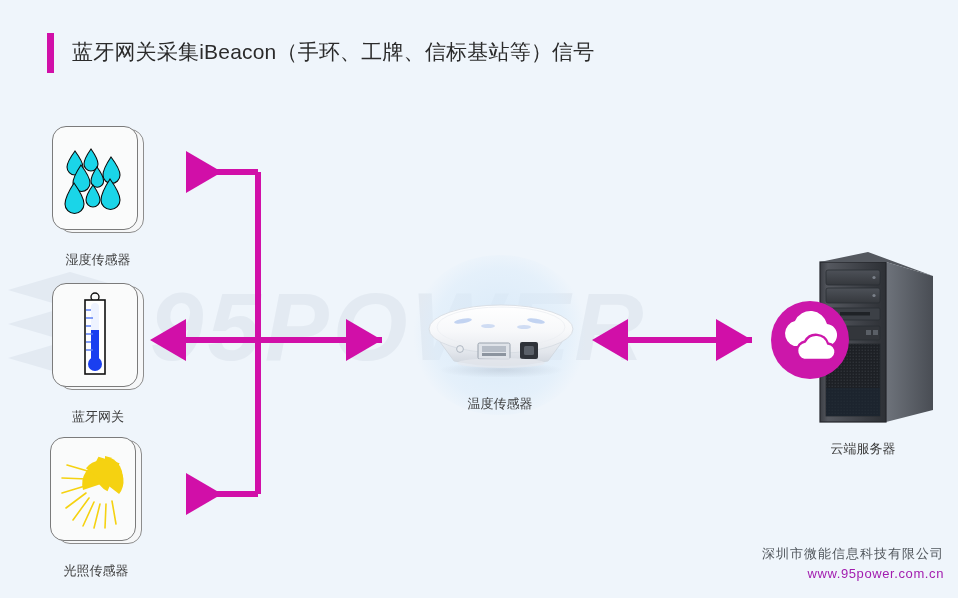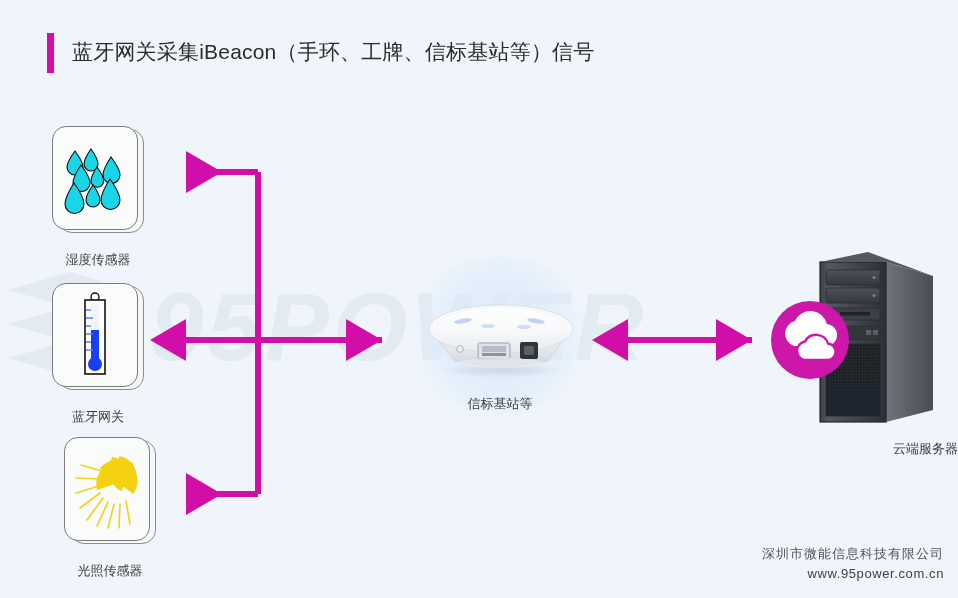--- a/index.html
+++ b/index.html
@@ -149,21 +149,21 @@
     left: 0;
     top: 0;
     width: 190px;
     height: 180px;
   }
   .server-label {
     position: absolute;
     left: 0;
     top: 190px;
     width: 190px;
-    text-align: right;
+    text-align: center;
     font-size: 13px;
     color: #3c3c3c;
   }
 
   
   .arrows {
     position: absolute;
     left: 0;
     top: 0;
     width: 958px;
@@ -182,21 +182,21 @@
   }
   .company {
     font-size: 13px;
     color: #50565c;
     letter-spacing: 1px;
     line-height: 20px;
     margin-left: 39px;
   }
   .website {
     font-size: 13px;
-    color: #404040;
+    color: #a21caf;
     letter-spacing: 0.6px;
     line-height: 20px;
   }
 </style>
 </head>
 <body>
 
 <div id="stage">
 
   <svg class="watermark" viewBox="0 0 958 120">
@@ -282,21 +282,21 @@
             <line x1="33" y1="50" x2="40" y2="50"></line>
             <line x1="33" y1="58" x2="38" y2="58"></line>
             <line x1="33" y1="66" x2="40" y2="66"></line>
           </g>
         </svg>
       </div>
     </div>
     <div class="sensor-label">蓝牙网关</div>
   </div>
 
-  <div class="sensor" style="left:50px; top:437px;">
+  <div class="sensor" style="left:36px; top:437px;">
     <div class="card-wrap">
       <div class="card-back"></div>
       <div class="card-front">
         <svg width="84" height="102" viewBox="0 0 84 102">
           <path d="M44,20 A24,24 0 0 0 60,52 L66,22 Z" fill="#f5d211" transform="rotate(12 52 36)"></path>
           <path d="M52,24 m0,0 a22,22 0 0 0 -20,28 L68,40 Z" fill="#f5d211"></path>
           <circle cx="54" cy="34" r="0" fill="#f5d211"></circle>
           <path d="M54,18 A21,21 0 0 1 70,47 L54,39 Z" fill="#f5d211"></path>
           <path d="M33,44 a21,21 0 0 1 21,-21 l0,21 Z" fill="#f5d211"></path>
           <path d="M33,44 L75,44 A21,21 0 0 0 54,23 A21,21 0 0 0 33,44 Z" fill="#f5d211" transform="rotate(38 54 40)"></path>
@@ -347,21 +347,21 @@
         <ellipse cx="108" cy="36" rx="7" ry="2" fill="#c8d7f2"></ellipse>
       </g>
       <circle cx="44" cy="58" r="3.4" fill="#e9ecf0" stroke="#a9b2bd" stroke-width="0.9"></circle>
       <rect x="62" y="52" width="32" height="16" rx="1.6" fill="#dfe3e9" stroke="#9aa3ae" stroke-width="1"></rect>
       <rect x="66" y="55" width="24" height="6" fill="#b6bdc7"></rect>
       <rect x="66" y="62" width="24" height="3" fill="#8c949f"></rect>
       <rect x="104" y="51" width="18" height="17" rx="2" fill="#2f333a"></rect>
       <rect x="108" y="55" width="10" height="9" rx="1.5" fill="#5a6069"></rect>
       <ellipse cx="85" cy="72" rx="44" ry="5" fill="#e7eaef" opacity="0.7"></ellipse>
     </svg>
-    <div class="gateway-label">信标基站等</div>
+    <div class="gateway-label">温度传感器</div>
   </div>
 
   <div class="server">
     <svg class="server-img" viewBox="0 0 190 180">
       <defs>
         <linearGradient id="twFront" x1="0" y1="0" x2="1" y2="0">
           <stop offset="0%" stop-color="#3b3e44"></stop>
           <stop offset="12%" stop-color="#55585f"></stop>
           <stop offset="70%" stop-color="#3a3d43"></stop>
           <stop offset="100%" stop-color="#2d3035"></stop>

